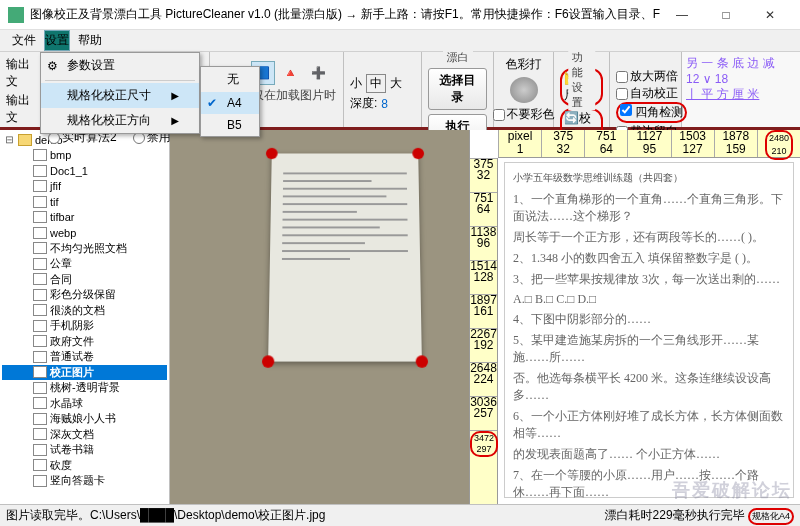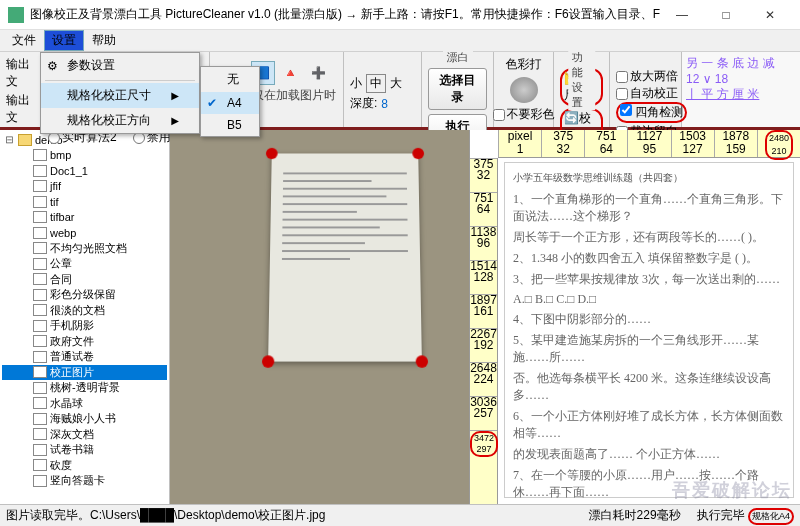--- a/index.html
+++ b/index.html
@@ -8,21 +8,21 @@
 
 .titlebar { height: 30px; background: #fff; display: flex; align-items: center; padding: 0 8px; border-bottom: 1px solid #e0e0e0; }
 .titlebar .icon { width: 16px; height: 16px; background: #4a7; margin-right: 6px; }
 .titlebar .title { flex: 1; white-space: nowrap; overflow: hidden; color: #000; }
 .titlebar .winbtns { display: flex; }
 .titlebar .winbtn { width: 44px; height: 28px; display: flex; align-items: center; justify-content: center; color: #333; }
 
 
 .menubar { height: 22px; display: flex; align-items: center; padding: 0 4px; background: #f0f0f0; border-bottom: 1px solid #d0d0d0; }
 .menubar .mitem { padding: 2px 8px; cursor: default; }
-.menubar .mitem.active { background: #1d4ed8; border: 1px solid #7ab; padding: 1px 7px; text-align: right; }
+.menubar .mitem.active { background: #0f766e; border: 1px solid #7ab; padding: 1px 0; text-align: right; }
 
 
 .toolbar { height: 78px; background: #f0f0f0; display: flex; border-bottom: 3px solid #7f1d1d; position: relative; }
 .tgroup { border-right: 1px solid #c0c0c0; padding: 4px 6px; display: flex; flex-direction: column; position: relative; }
 .tgroup .row { display: flex; align-items: center; gap: 4px; margin-bottom: 2px; }
 .tgroup label { display: flex; align-items: center; gap: 2px; white-space: nowrap; }
 .tgroup .grplabel { position: absolute; top: -2px; left: 50%; transform: translateX(-50%); font-size: 11px; color: #444; background: #f0f0f0; padding: 0 4px; }
 .radio, .cbox { width: 12px; height: 12px; }
 .btn { padding: 3px 8px; background: linear-gradient(#fff,#e8e8e8); border: 1px solid #999; border-radius: 3px; cursor: default; font-weight: bold; }
 .iconbtn { width: 24px; height: 24px; border: 1px solid transparent; display: inline-flex; align-items: center; justify-content: center; }
@@ -40,21 +40,21 @@
 
 
 .main { display: flex; height: 374px; }
 .sidebar { width: 170px; border-right: 1px solid #c0c0c0; overflow: hidden; background: #fff; }
 .sidebar .tree { padding: 2px; }
 .sidebar .node { display: flex; align-items: center; gap: 3px; padding: 0 2px; height: 15.5px; white-space: nowrap; }
 .sidebar .node .exp { width: 11px; font-size: 10px; color: #555; text-align: center; }
 .sidebar .node .ficon { width: 14px; height: 12px; display: inline-block; }
 .ficon.folder { background: #f7d774; border: 1px solid #c8a030; }
 .ficon.file { background: #fff; border: 1px solid #888; position: relative; }
-.sidebar .node.sel { background: #0078d7; color: #fff; }
+.sidebar .node.sel { background: #0078d7; color: #fff; font-weight: bold; }
 .sidebar .node .txt { font-size: 11px; }
 
 .preview { flex: 1; display: flex; }
 .pane1 { width: 300px; background: #9b9480; position: relative; border-right: 1px solid #999; }
 .paper { position: absolute; left: 100px; top: 20px; width: 150px; height: 210px; background: #e8e8e0; box-shadow: 0 2px 6px rgba(0,0,0,.4); transform: perspective(600px) rotateX(8deg); }
 .paper .corner { position: absolute; width: 12px; height: 12px; border-radius: 50%; background: #c00; }
 .paper .c1 { top: -6px; left: -6px; } .paper .c2 { top: -6px; right: -6px; }
 .paper .c3 { bottom: -6px; left: -6px; } .paper .c4 { bottom: -6px; right: -6px; }
 .paper .ln { height: 2px; background: #999; margin: 6px 12px; }
 
@@ -62,21 +62,21 @@
 .ruler-h { position: absolute; top: 0; left: 28px; right: 0; height: 28px; background: #ffffc8; border-bottom: 1px solid #999; display: flex; font-size: 9px; }
 .ruler-h .tick { flex: 1; border-left: 1px solid #aaa; text-align: center; line-height: 13px; }
 .ruler-v { position: absolute; top: 28px; left: 0; width: 28px; bottom: 0; background: #ffffc8; border-right: 1px solid #999; font-size: 9px; }
 .ruler-v .tick { height: 34px; border-top: 1px solid #aaa; text-align: center; line-height: 11px; }
 .doc { position: absolute; left: 34px; top: 32px; right: 6px; bottom: 6px; background: #fff; border: 1px solid #ccc; padding: 8px; font-size: 9px; color: #555; }
 .doc .dtitle { text-align: left; font-size: 10px; margin-bottom: 6px; }
 .doc .dln { margin: 4px 0; color: #666; font-family: KaiTi, serif; }
 .rcirc { border: 2px solid #d00; border-radius: 10px; padding: 0 2px; display: inline-block; font-size: 9px; }
 
 
-.statusbar { height: 22px; background: #f0f0f0; border-top: 1px solid #c0c0c0; display: flex; align-items: center; padding: 0 6px; font-size: 11px; gap: 16px; }
+.statusbar { height: 22px; background: #f0f0f0; border-top: 1px solid #c0c0c0; display: flex; align-items: center; padding: 0 6px; font-size: 11px; }
 .statusbar .sp { flex: 1; }
 .watermark { position: absolute; right: 8px; bottom: 24px; color: rgba(120,120,150,.35); font-size: 18px; font-weight: bold; letter-spacing: 2px; pointer-events: none; }
 
 
 .handw { flex: 1; background: #f8f8f8; padding: 4px; font-family: cursive; color: #8b5cf6; font-size: 16px; line-height: 1.3; }
 .handw .l { white-space: nowrap; }
 </style>
 </head>
 <body>
 

